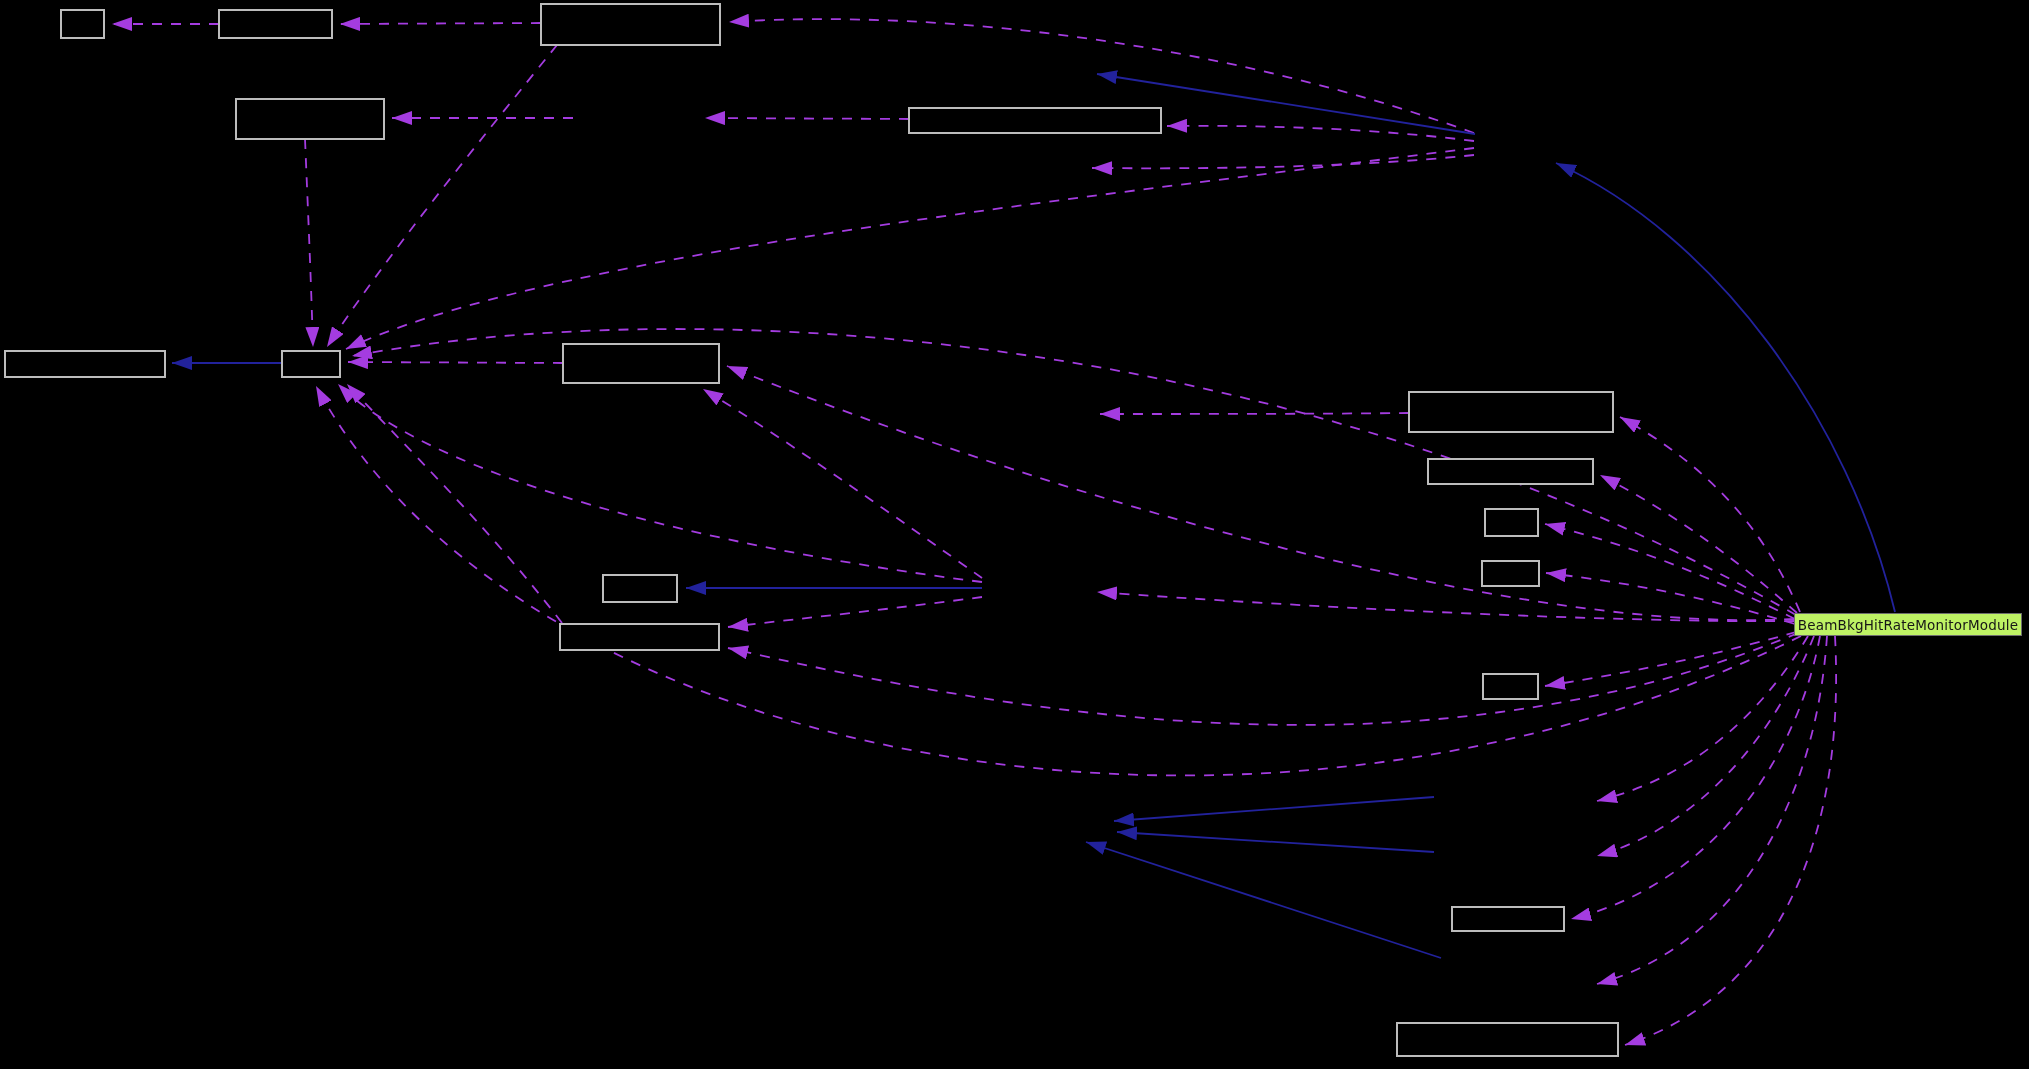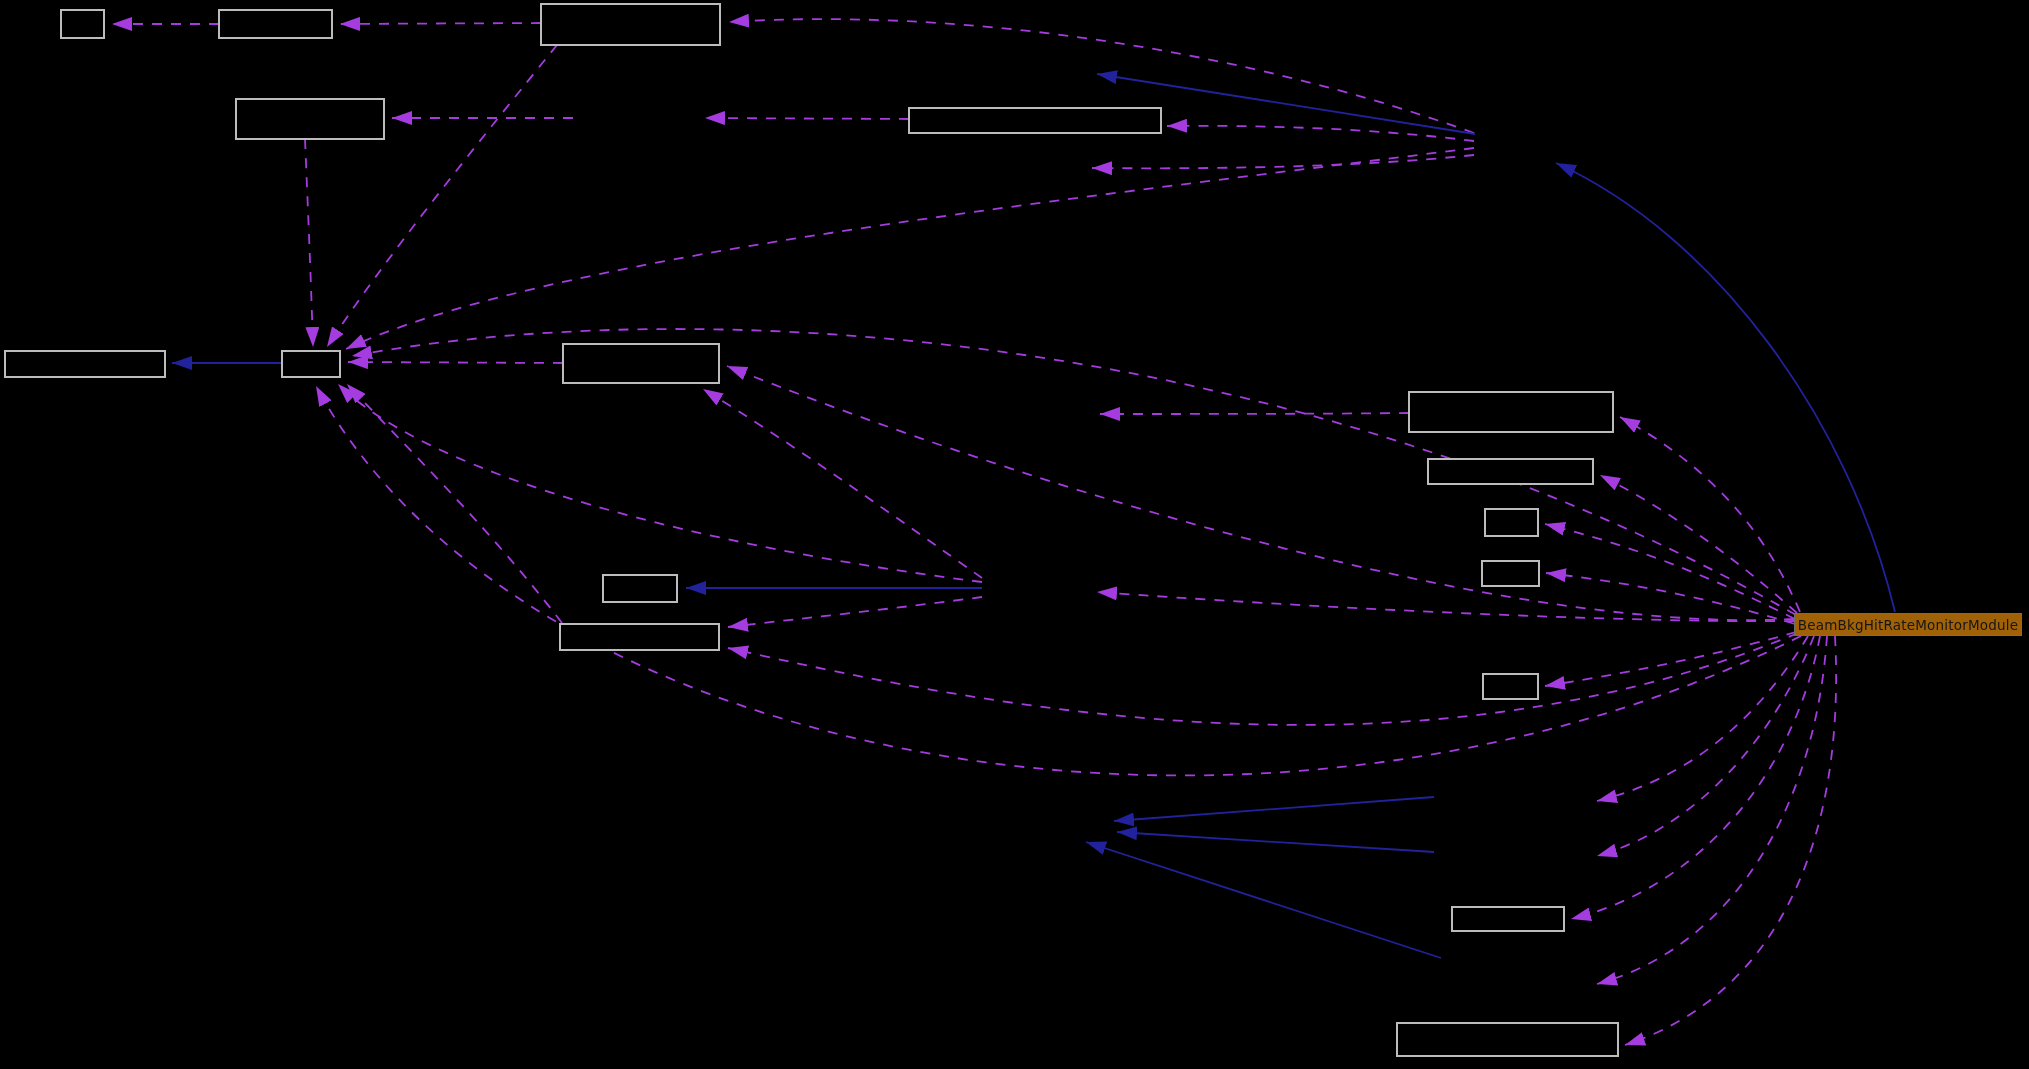--- a/index.html
+++ b/index.html
@@ -80,13 +80,13 @@
     <rect x="1428" y="459" width="165" height="25" fill="#000000" stroke="#bcbcbc" stroke-width="2"></rect>
     <rect x="1485" y="509" width="53" height="27" fill="#000000" stroke="#bcbcbc" stroke-width="2"></rect>
     <rect x="1482" y="561" width="57" height="25" fill="#000000" stroke="#bcbcbc" stroke-width="2"></rect>
     <rect x="603" y="575" width="74" height="27" fill="#000000" stroke="#bcbcbc" stroke-width="2"></rect>
     <rect x="560" y="624" width="159" height="26" fill="#000000" stroke="#bcbcbc" stroke-width="2"></rect>
     <rect x="1483" y="674" width="55" height="25" fill="#000000" stroke="#bcbcbc" stroke-width="2"></rect>
     <rect x="1452" y="907" width="112" height="24" fill="#000000" stroke="#bcbcbc" stroke-width="2"></rect>
     <rect x="1397" y="1023" width="221" height="33" fill="#000000" stroke="#bcbcbc" stroke-width="2"></rect>
   </svg>
 
-<div class="central-node" id="central-node" style="left: 1794px; top: 613px; width: 228px; height: 23px; background: #a16207; border: 1px solid rgb(110, 110, 110); color: rgb(22, 22, 22);">BeamBkgHitRateMonitorModule</div>
+<div class="central-node" id="central-node" style="left: 1794px; top: 613px; width: 228px; height: 23px; background: #bef264; border: 1px solid rgb(110, 110, 110); color: rgb(22, 22, 22);">BeamBkgHitRateMonitorModule</div>
 
 </body></html>

